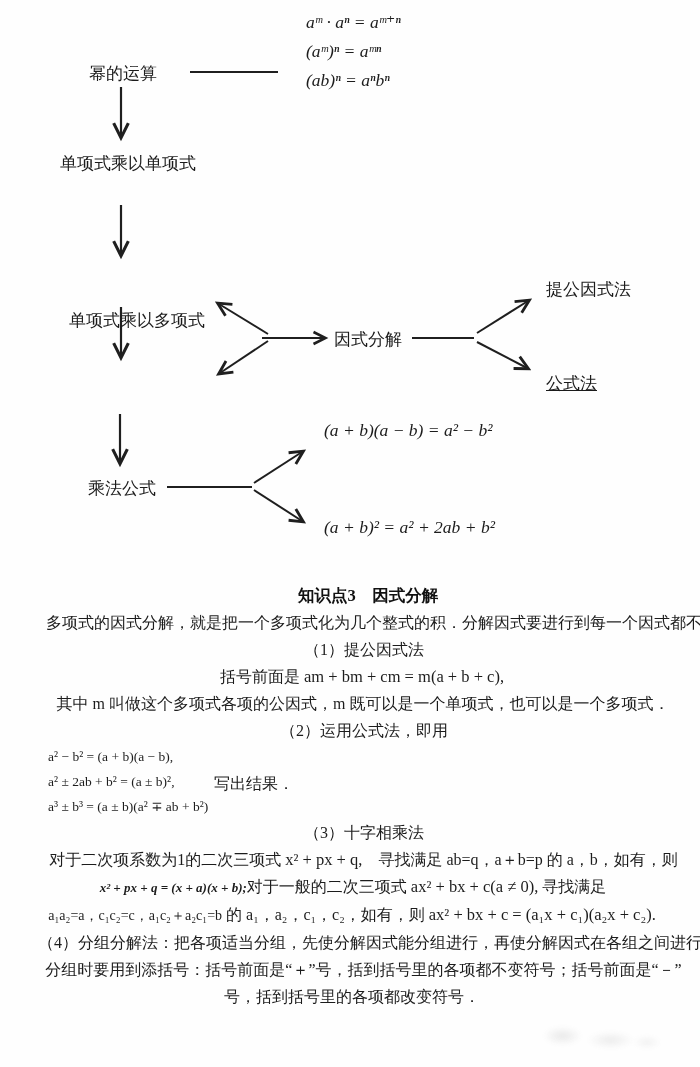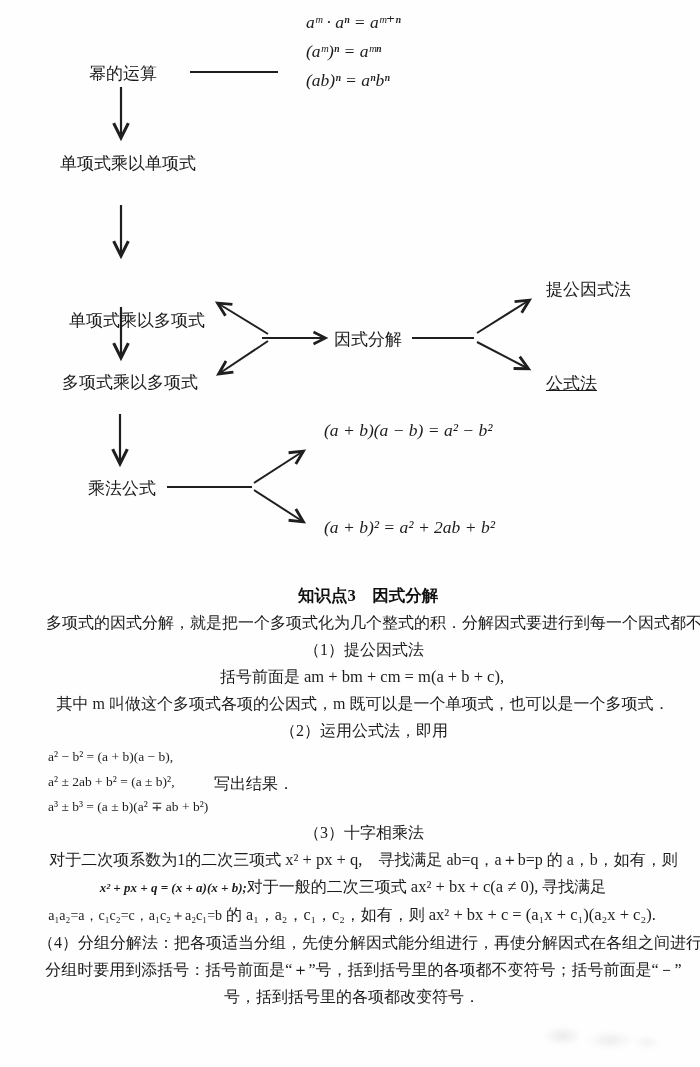--- a/index.html
+++ b/index.html
@@ -80,21 +80,20 @@
     <div class="node" style="left:89px;top:62px;">幂的运算</div>
 
     <div class="pformulas math">
       <div>aᵐ · aⁿ = aᵐ⁺ⁿ</div>
       <div>(aᵐ)ⁿ = aᵐⁿ</div>
       <div>(ab)ⁿ = aⁿbⁿ</div>
     </div>
 
     <div class="node" style="left:60px;top:152px;">单项式乘以单项式</div>
     <div class="node" style="left:69px;top:269px;margin-top:40px;">单项式乘以多项式</div>
-    <div class="node" style="left:62px;top:371px;">多项式乘以多项式</div>
     <div class="node" style="left:88px;top:477px;">乘法公式</div>
     <div class="node" style="left:334px;top:328px;">因式分解</div>
     <div class="node" style="left:546px;top:270px;margin-top:8px;">提公因式法</div>
     <div class="node" style="left:546px;top:372px;text-decoration:underline;">公式法</div>
 
     <div class="bigf math" style="left:324px;top:420px;">(a + b)(a − b) = a² − b²</div>
     <div class="bigf math" style="left:324px;top:517px;">(a + b)² = a² + 2ab + b²</div>
   </div>
 
   <div class="bt">

